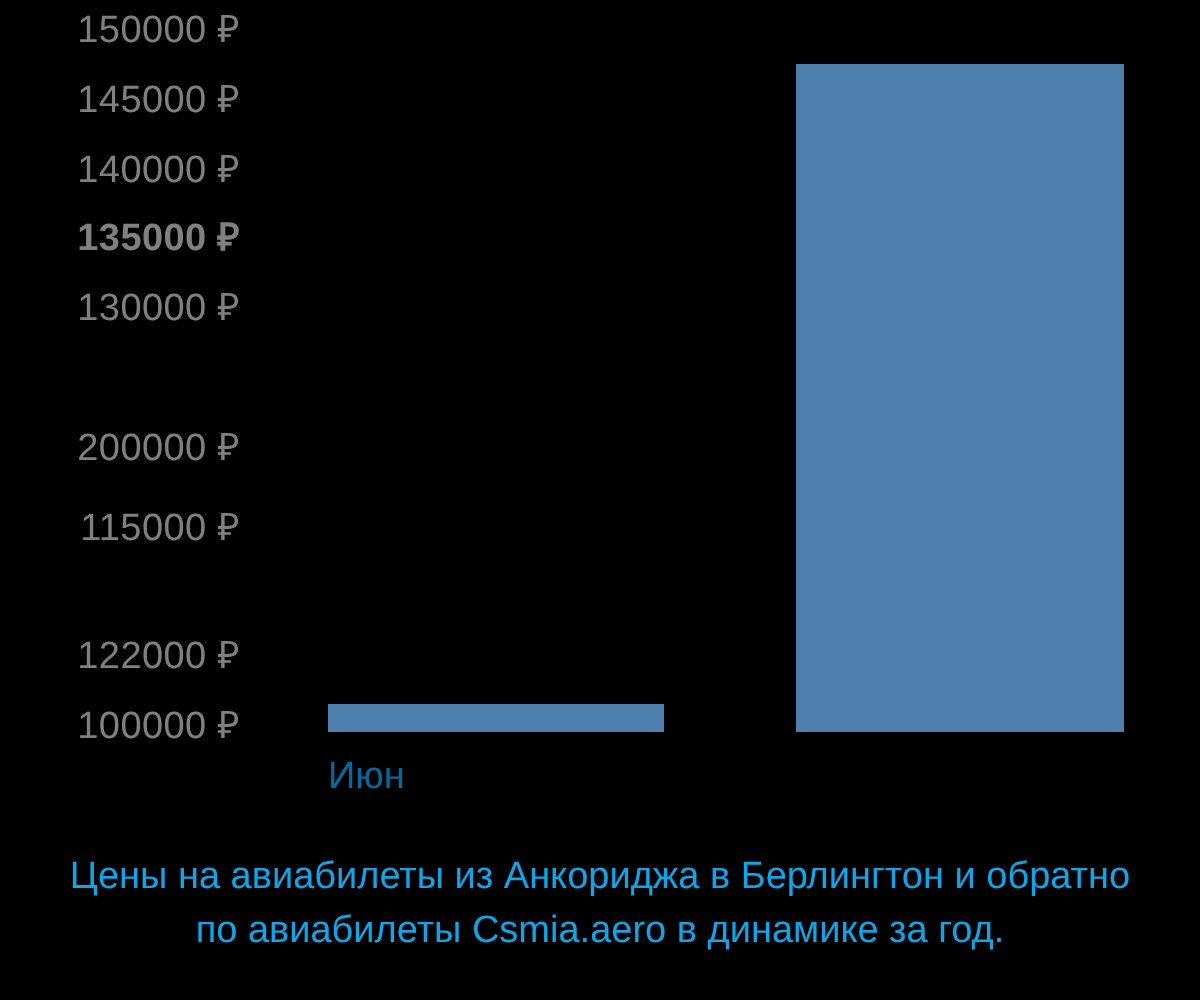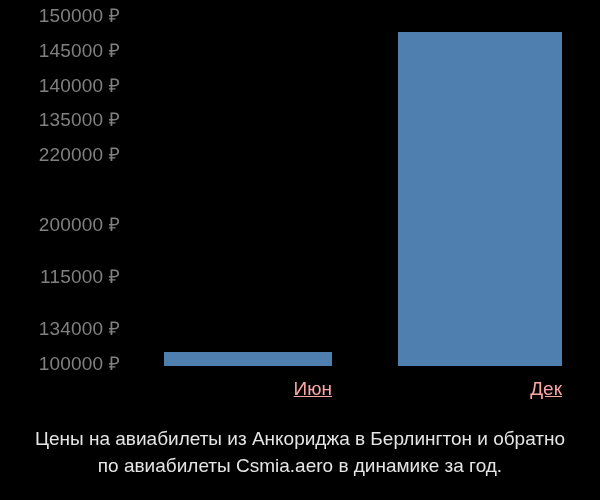--- a/index.html
+++ b/index.html
@@ -58,69 +58,67 @@
   .x-axis {
     position: absolute;
     left: 0;
     top: 378px;
     width: 600px;
     height: 32px;
   }
   .x-tick {
     position: absolute;
     top: 0;
-    color: #fca5a5;
+    color: #0369a1;
     font-size: 19px;
     line-height: 22px;
-    text-align: right;
+    text-align: left;
     white-space: nowrap;
-    text-decoration: underline;
   }
   
   .caption {
     position: absolute;
     left: 0;
     top: 425px;
     width: 600px;
     text-align: center;
-    color: #e5e5e5;
+    color: #0ea5e9;
     font-size: 19px;
     line-height: 27px;
     font-family: "Liberation Sans", sans-serif;
   }
   .caption-line {
     display: block;
     white-space: nowrap;
   }
 </style>
 </head>
 <body>
 
 <div id="chart-root">
 
   <div class="y-axis">
     <div class="y-tick" style="top:6px;">150000 ₽</div>
     <div class="y-tick" style="top:40.8px;margin-left:18px;">145000 ₽</div>
     <div class="y-tick" style="top:75.6px;">140000 ₽</div>
-    <div class="y-tick" style="top:110.4px;">135000 ₽</div>
-    <div class="y-tick" style="top:145.2px;">220000 ₽</div>
+    <div class="y-tick" style="top:110.4px;font-weight:bold;">135000 ₽</div>
+    <div class="y-tick" style="top:145.2px;">130000 ₽</div>
     <div class="y-tick" style="top:214.8px;">200000 ₽</div>
-    <div class="y-tick" style="top:267px;">115000 ₽</div>
-    <div class="y-tick" style="top:319.2px;">134000 ₽</div>
+    <div class="y-tick" style="top:255px;">115000 ₽</div>
+    <div class="y-tick" style="top:319.2px;">122000 ₽</div>
     <div class="y-tick" style="top:354px;text-align:right;">100000 ₽</div>
   </div>
 
   <div class="plot-area">
     <div class="bar" style="left:164px; width:168px; height:14px;"></div>
     <div class="bar" style="left:398px; width:164px; height:334px;"></div>
   </div>
 
   <div class="x-axis">
     <div class="x-tick" style="left:164px; width:168px;">Июн</div>
-    <div class="x-tick" style="left:398px; width:164px;">Дек</div>
   </div>
 
   <div class="caption">
     <span class="caption-line">Цены на авиабилеты из Анкориджа в Берлингтон и обратно</span>
     <span class="caption-line">по авиабилеты Csmia.aero в динамике за год.</span>
   </div>
 
 </div>
 
 </body></html>

